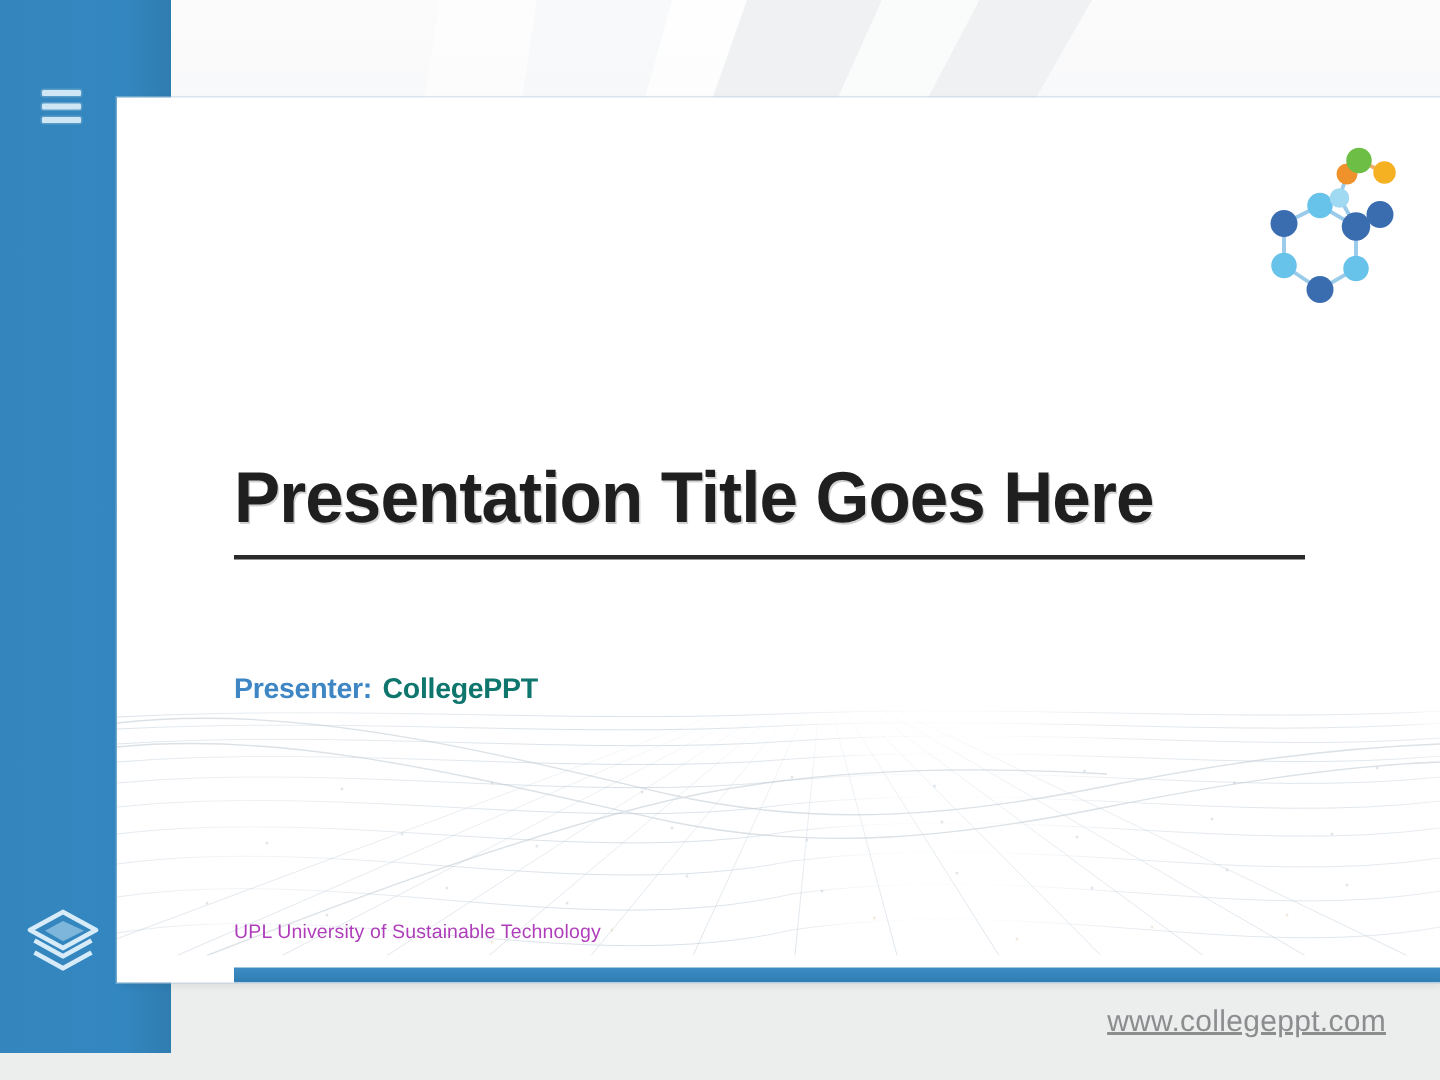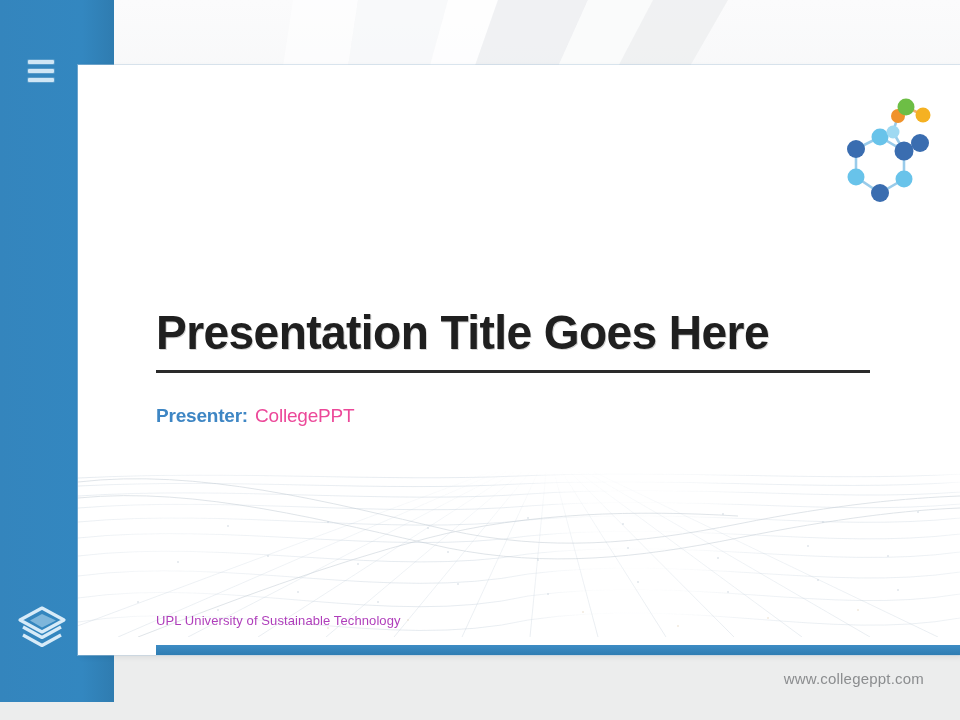--- a/index.html
+++ b/index.html
@@ -83,27 +83,27 @@
     background:#2a2a2a;
     box-shadow:0 1px 0 rgba(255,255,255,.6);
   }
 
   
   .meta-row {
     position:absolute; left:78px; top:340px;
     display:flex; align-items:baseline;
     white-space:nowrap;
   }
-  .meta-item { display:flex; align-items:baseline; }
+  .meta-item { display:flex; align-items:baseline;margin-top:44px; }
   .meta-key {
     font-size:19px; font-weight:bold; color:#3e86c4;
     letter-spacing:-0.2px;
   }
   .meta-val {
-    font-size:19px; font-weight:normal; color:#ec4899;
+    font-size:19px; font-weight:bold; color:#0f766e;
     margin-left:7px; letter-spacing:-0.2px;
   }
   .meta-gap { width:48px; }
 
   
   .uni-caption {
     position:absolute; left:78px; top:548px;
     font-size:13px; color:#a21caf; opacity:.85;
     letter-spacing:.1px;
   }
@@ -111,22 +111,23 @@
   
   .card-bar {
     position:absolute; left:78px; bottom:0;
     width:804px; height:10px;
     background:linear-gradient(180deg,#3d8cc4 0%, #2f7db2 100%);
   }
 
   
   .footer-url {
     position:absolute; right:36px; top:670px;
-    font-size:15px; color:#8b8d8f;
+    font-size:20px; color:#8b8d8f;
     letter-spacing:.2px;
+    text-decoration:underline;
   }
 </style>
 </head>
 <body>
 
 <div id="stage">
 
   <div class="bg-top"></div>
   <div class="bg-bottom"></div>
 

